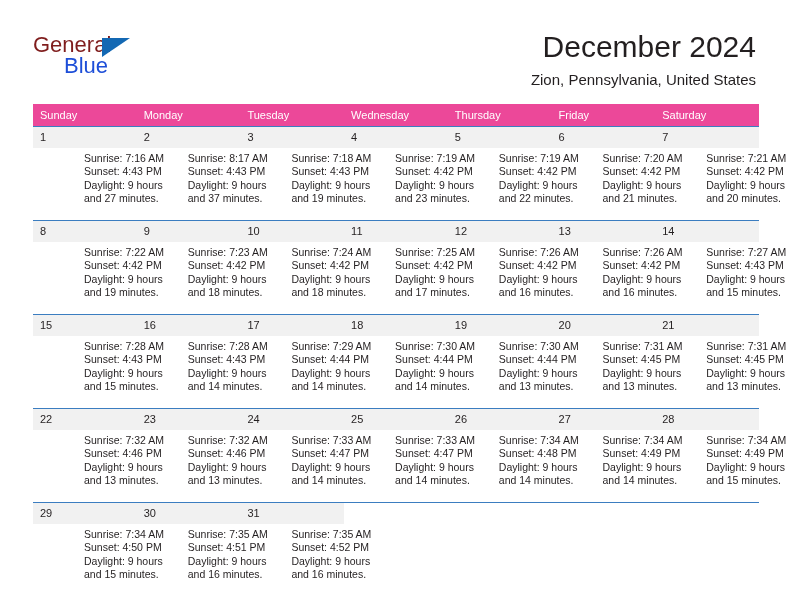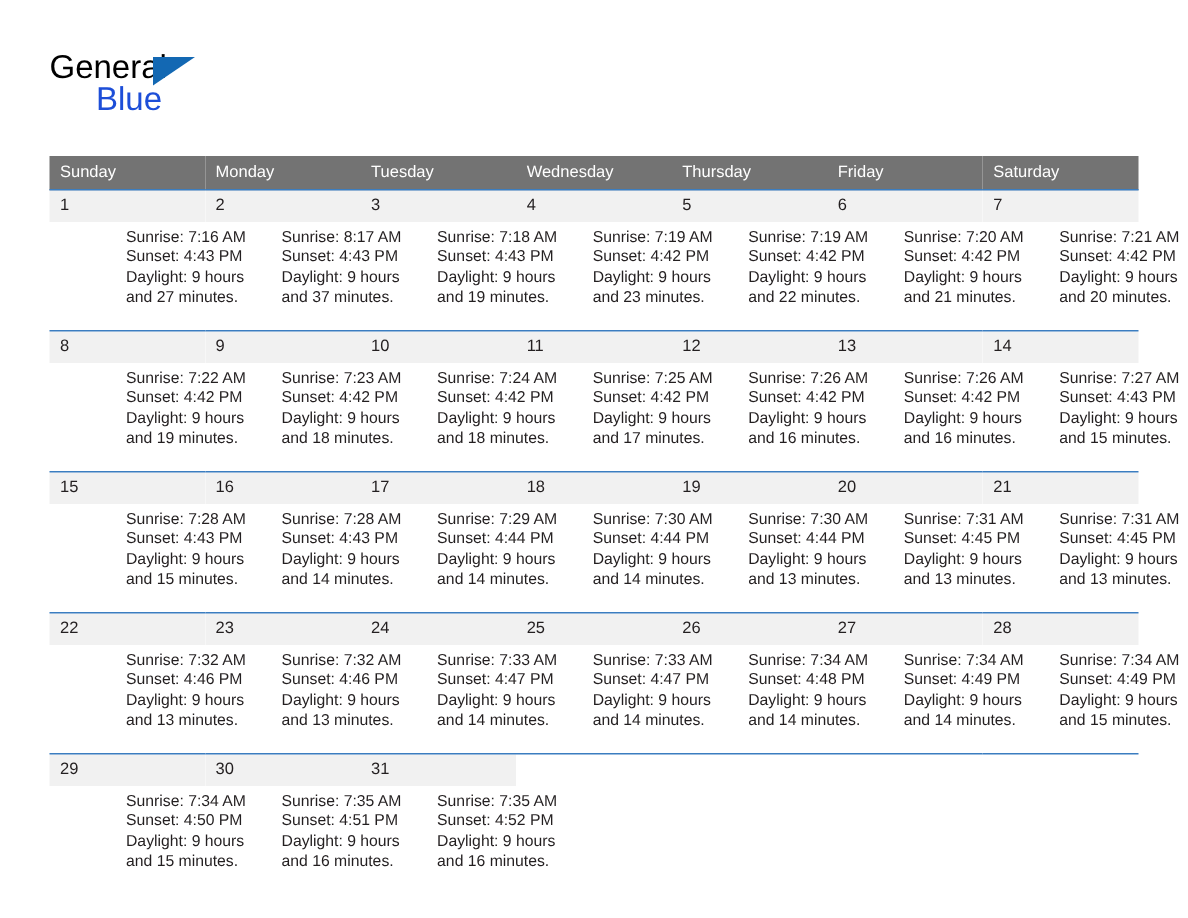--- a/index.html
+++ b/index.html
@@ -36,21 +36,21 @@
     top: 33px;
     width: 180px;
     height: 46px;
   }
   .logo-general {
     position: absolute;
     left: 0;
     top: 0;
     font-size: 22px;
     line-height: 24px;
-    color: #000000;
+    color: #7f1d1d;
     letter-spacing: 0px;
     white-space: nowrap;
   }
   .logo-tri {
     position: absolute;
     left: 69px;
     top: 5px;
     width: 0;
     height: 0;
     border-left: 28px solid #1368b3;
@@ -90,21 +90,21 @@
   
   .cal {
     position: absolute;
     left: 33px;
     top: 104px;
     width: 726px;
     border-collapse: collapse;
     table-layout: fixed;
   }
   .cal th {
-    background: #737373;
+    background: #ec4899;
     color: #ffffff;
     font-size: 11px;
     font-weight: normal;
     text-align: left;
     padding: 5px 0 5px 7px;
     height: 12px;
     border: none;
   }
   .cal td {
     width: 103.71px;
@@ -144,20 +144,24 @@
 <div class="page">
 
   <div class="top">
 
     <div class="logo">
       <span class="logo-general">General</span>
       <span class="logo-tri"></span>
       <span class="logo-blue">Blue</span>
     </div>
 
+    <div class="title-wrap">
+      <div class="cal-title">December 2024</div>
+      <div class="cal-subtitle">Zion, Pennsylvania, United States</div>
+    </div>
 
   </div>
 
   <table class="cal">
     <thead>
       <tr>
         <th>Sunday</th>
         <th>Monday</th>
         <th>Tuesday</th>
         <th>Wednesday</th>

